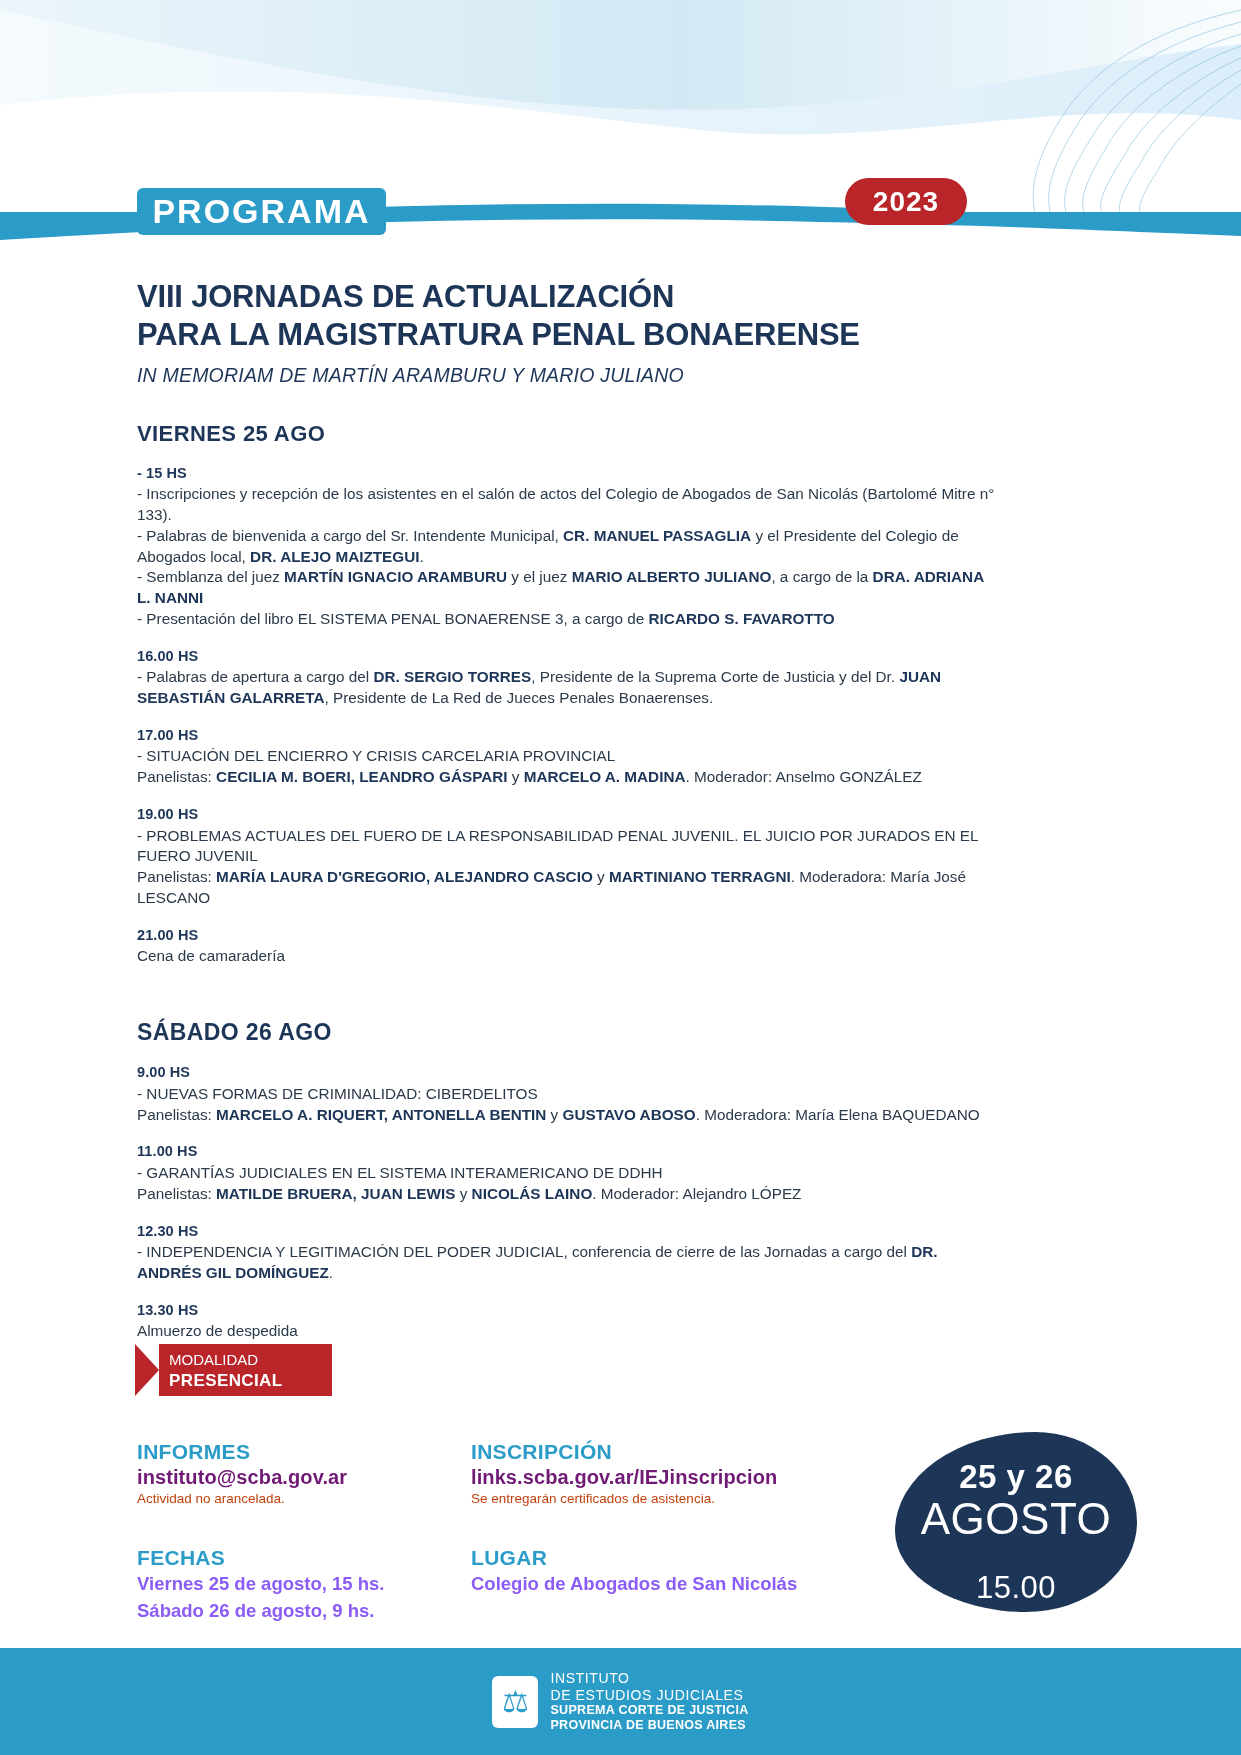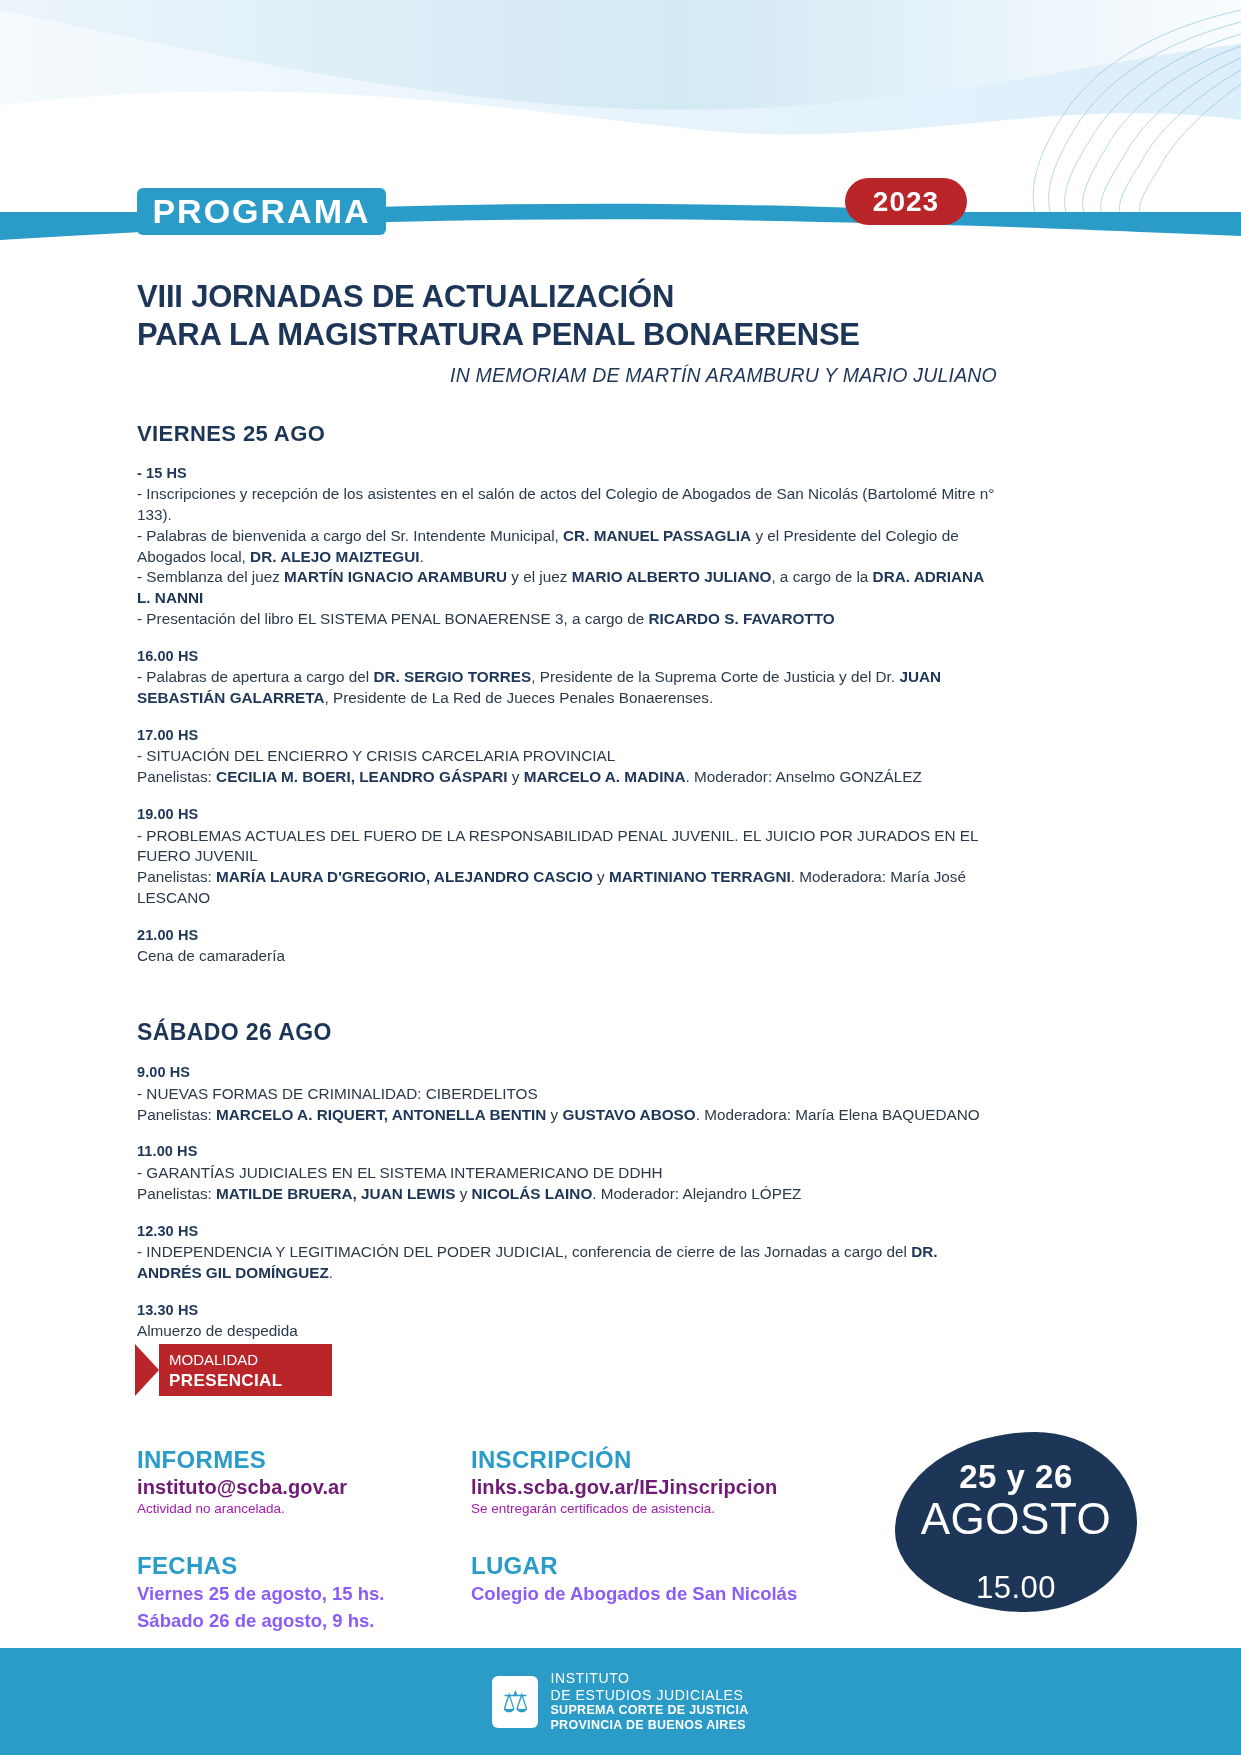--- a/index.html
+++ b/index.html
@@ -66,21 +66,20 @@
     line-height: 1.22;
     letter-spacing: -0.2px;
   }
   .subtitle {
     color: #1d3557;
     font-size: 19.5px;
     font-style: italic;
     font-weight: normal;
     margin-top: 10px;
     letter-spacing: 0.2px;
-    text-align: right;
   }
   .day-heading {
     color: #1d3557;
     font-size: 22px;
     font-weight: bold;
     margin-top: 34px;
     letter-spacing: 0.4px;
   }
   .day-heading.second { margin-top: 52px; font-size: 23px; }
 
@@ -132,34 +131,33 @@
 
   
   .infoblocks { position: absolute; left: 137px; top: 1440px; width: 760px; }
   .col { position: absolute; }
   .col.c1 { left: 0; top: 0; width: 300px; }
   .col.c2 { left: 334px; top: 0; width: 380px; }
   .col.c3 { left: 0; top: 106px; width: 300px; }
   .col.c4 { left: 334px; top: 106px; width: 420px; }
   .col .hdr {
     color: #2b9cc8;
-    font-size: 24px;
+    font-size: 21px;
     font-weight: bold;
     letter-spacing: 0.3px;
-    margin-top: 6px;
   }
   .col .big {
     color: #701a75;
     font-size: 20px;
     font-weight: bold;
     margin-top: 2px;
     letter-spacing: 0.1px;
   }
   .col .small {
-    color: #a21caf;
+    color: #c2410c;
     font-size: 13.5px;
     margin-top: 2px;
   }
   .col .big2 {
     color: #8b5cf6;
     font-size: 18.5px;
     font-weight: bold;
     line-height: 1.35;
     margin-top: 2px;
   }

